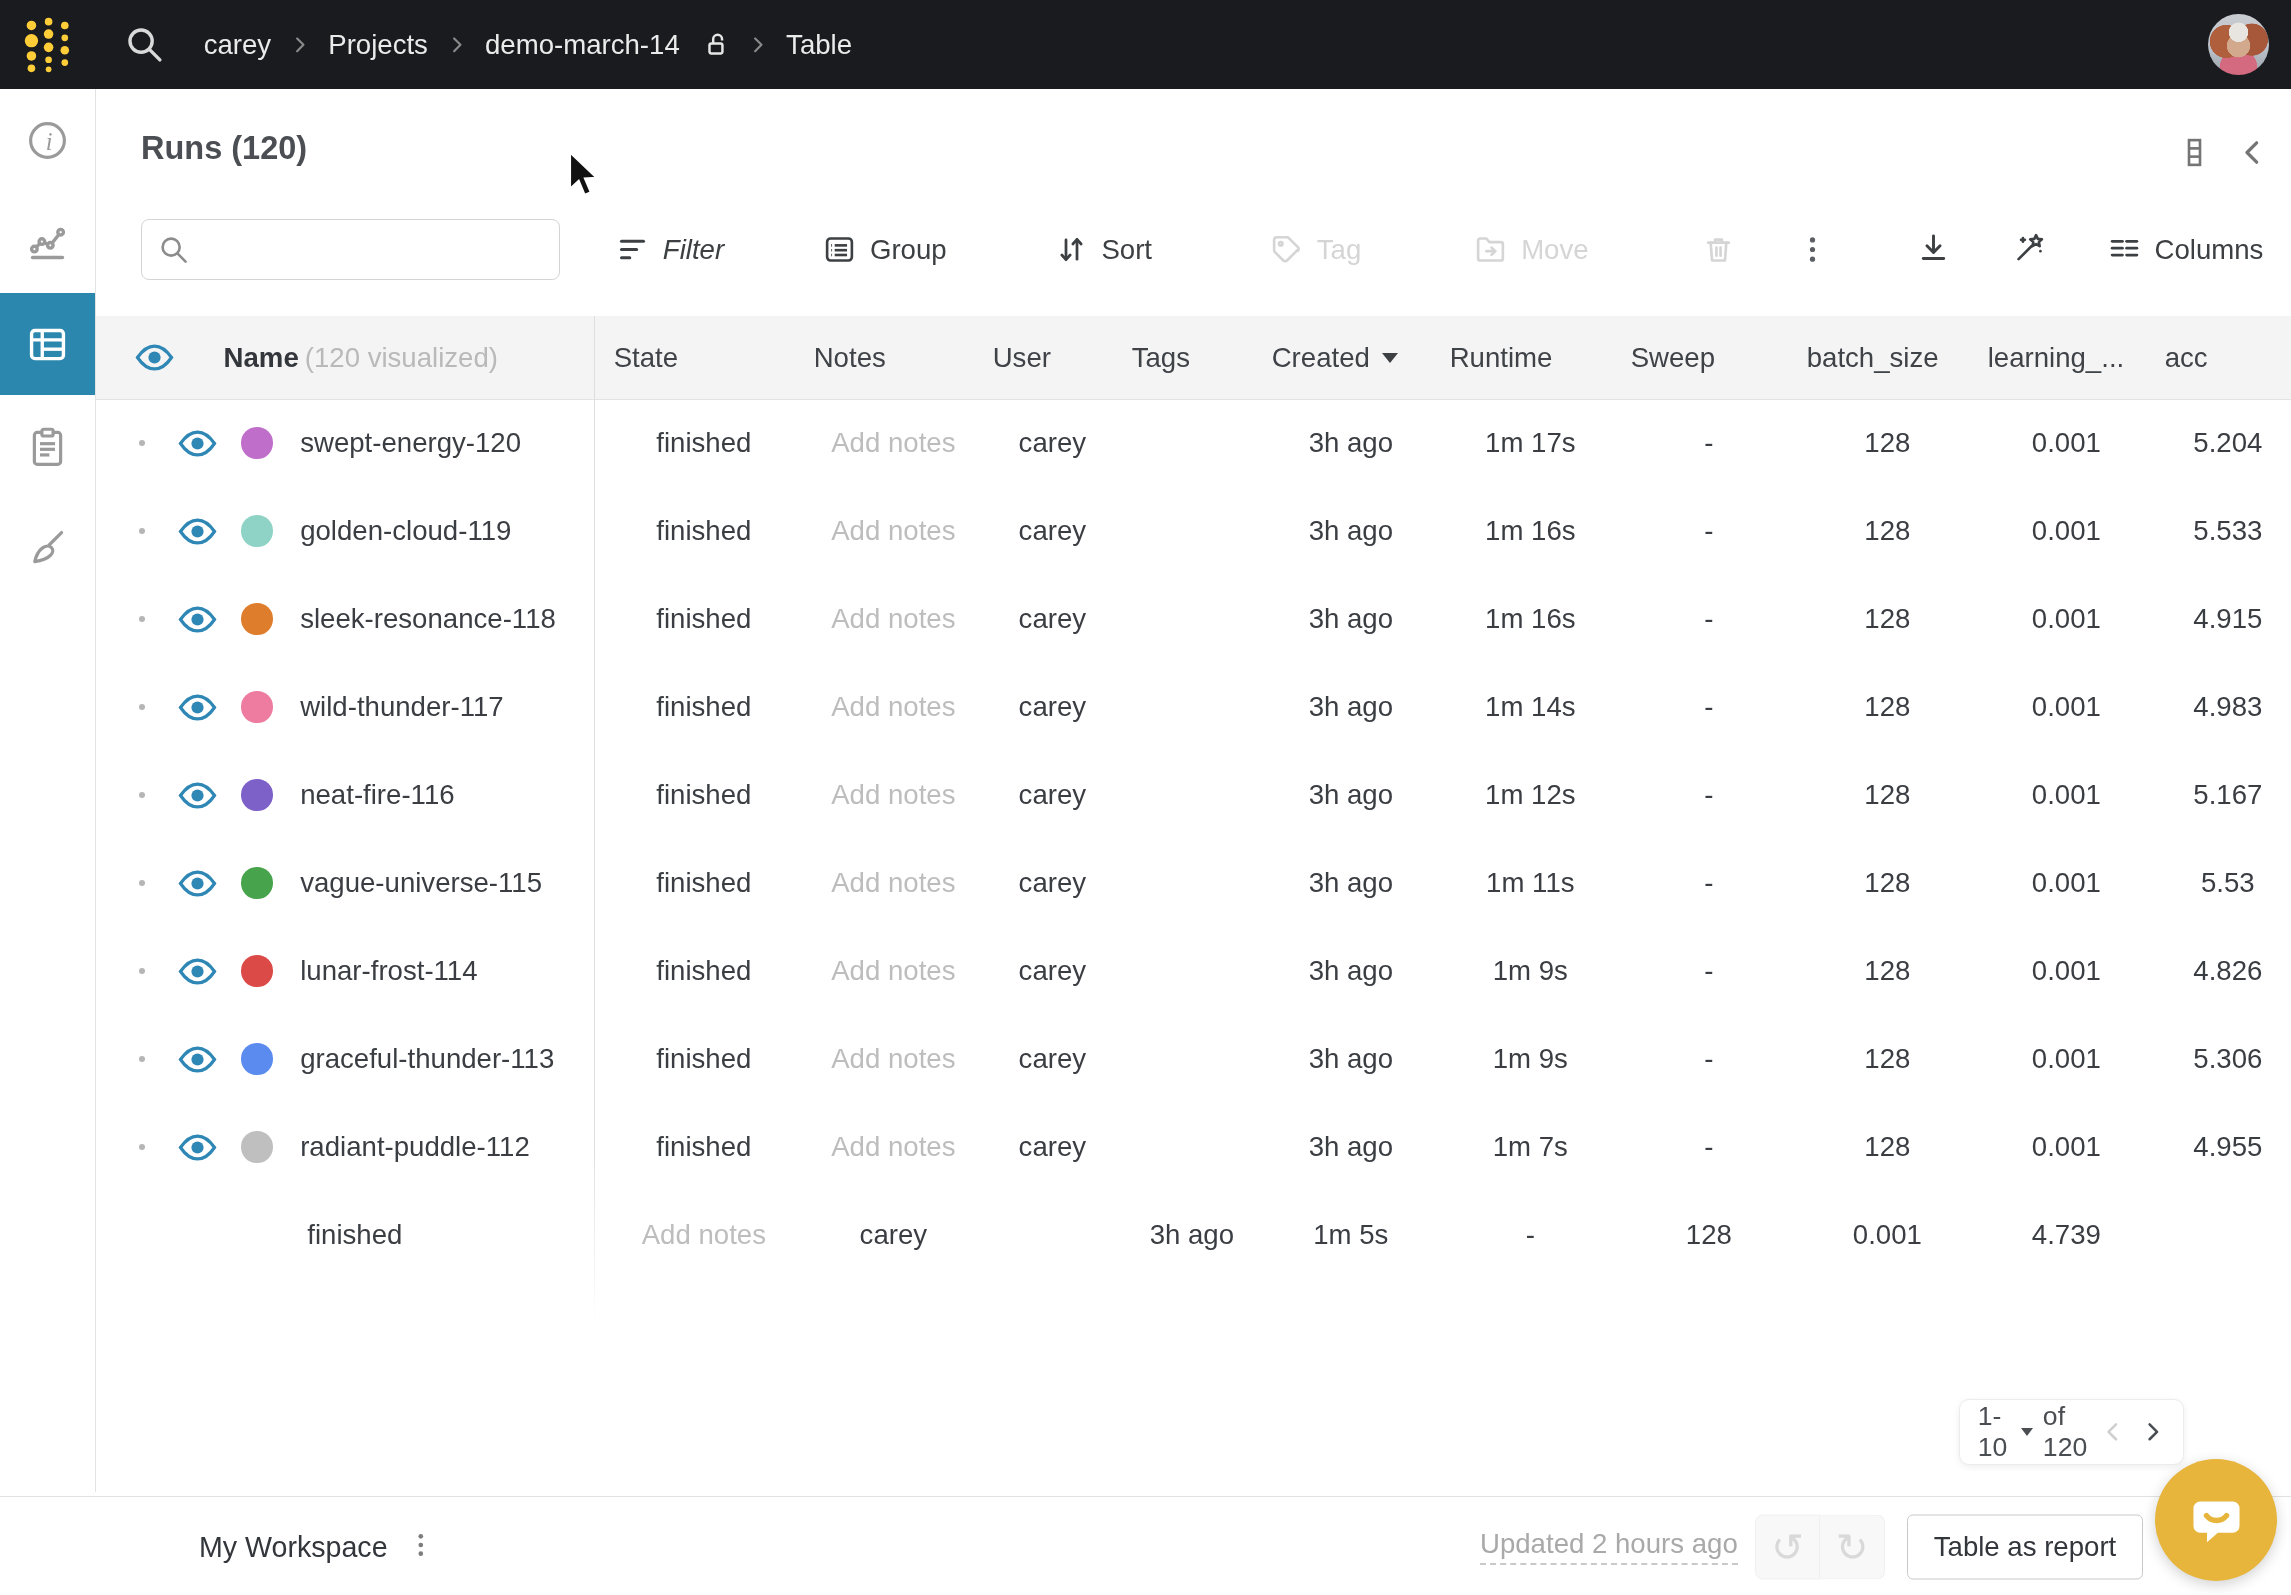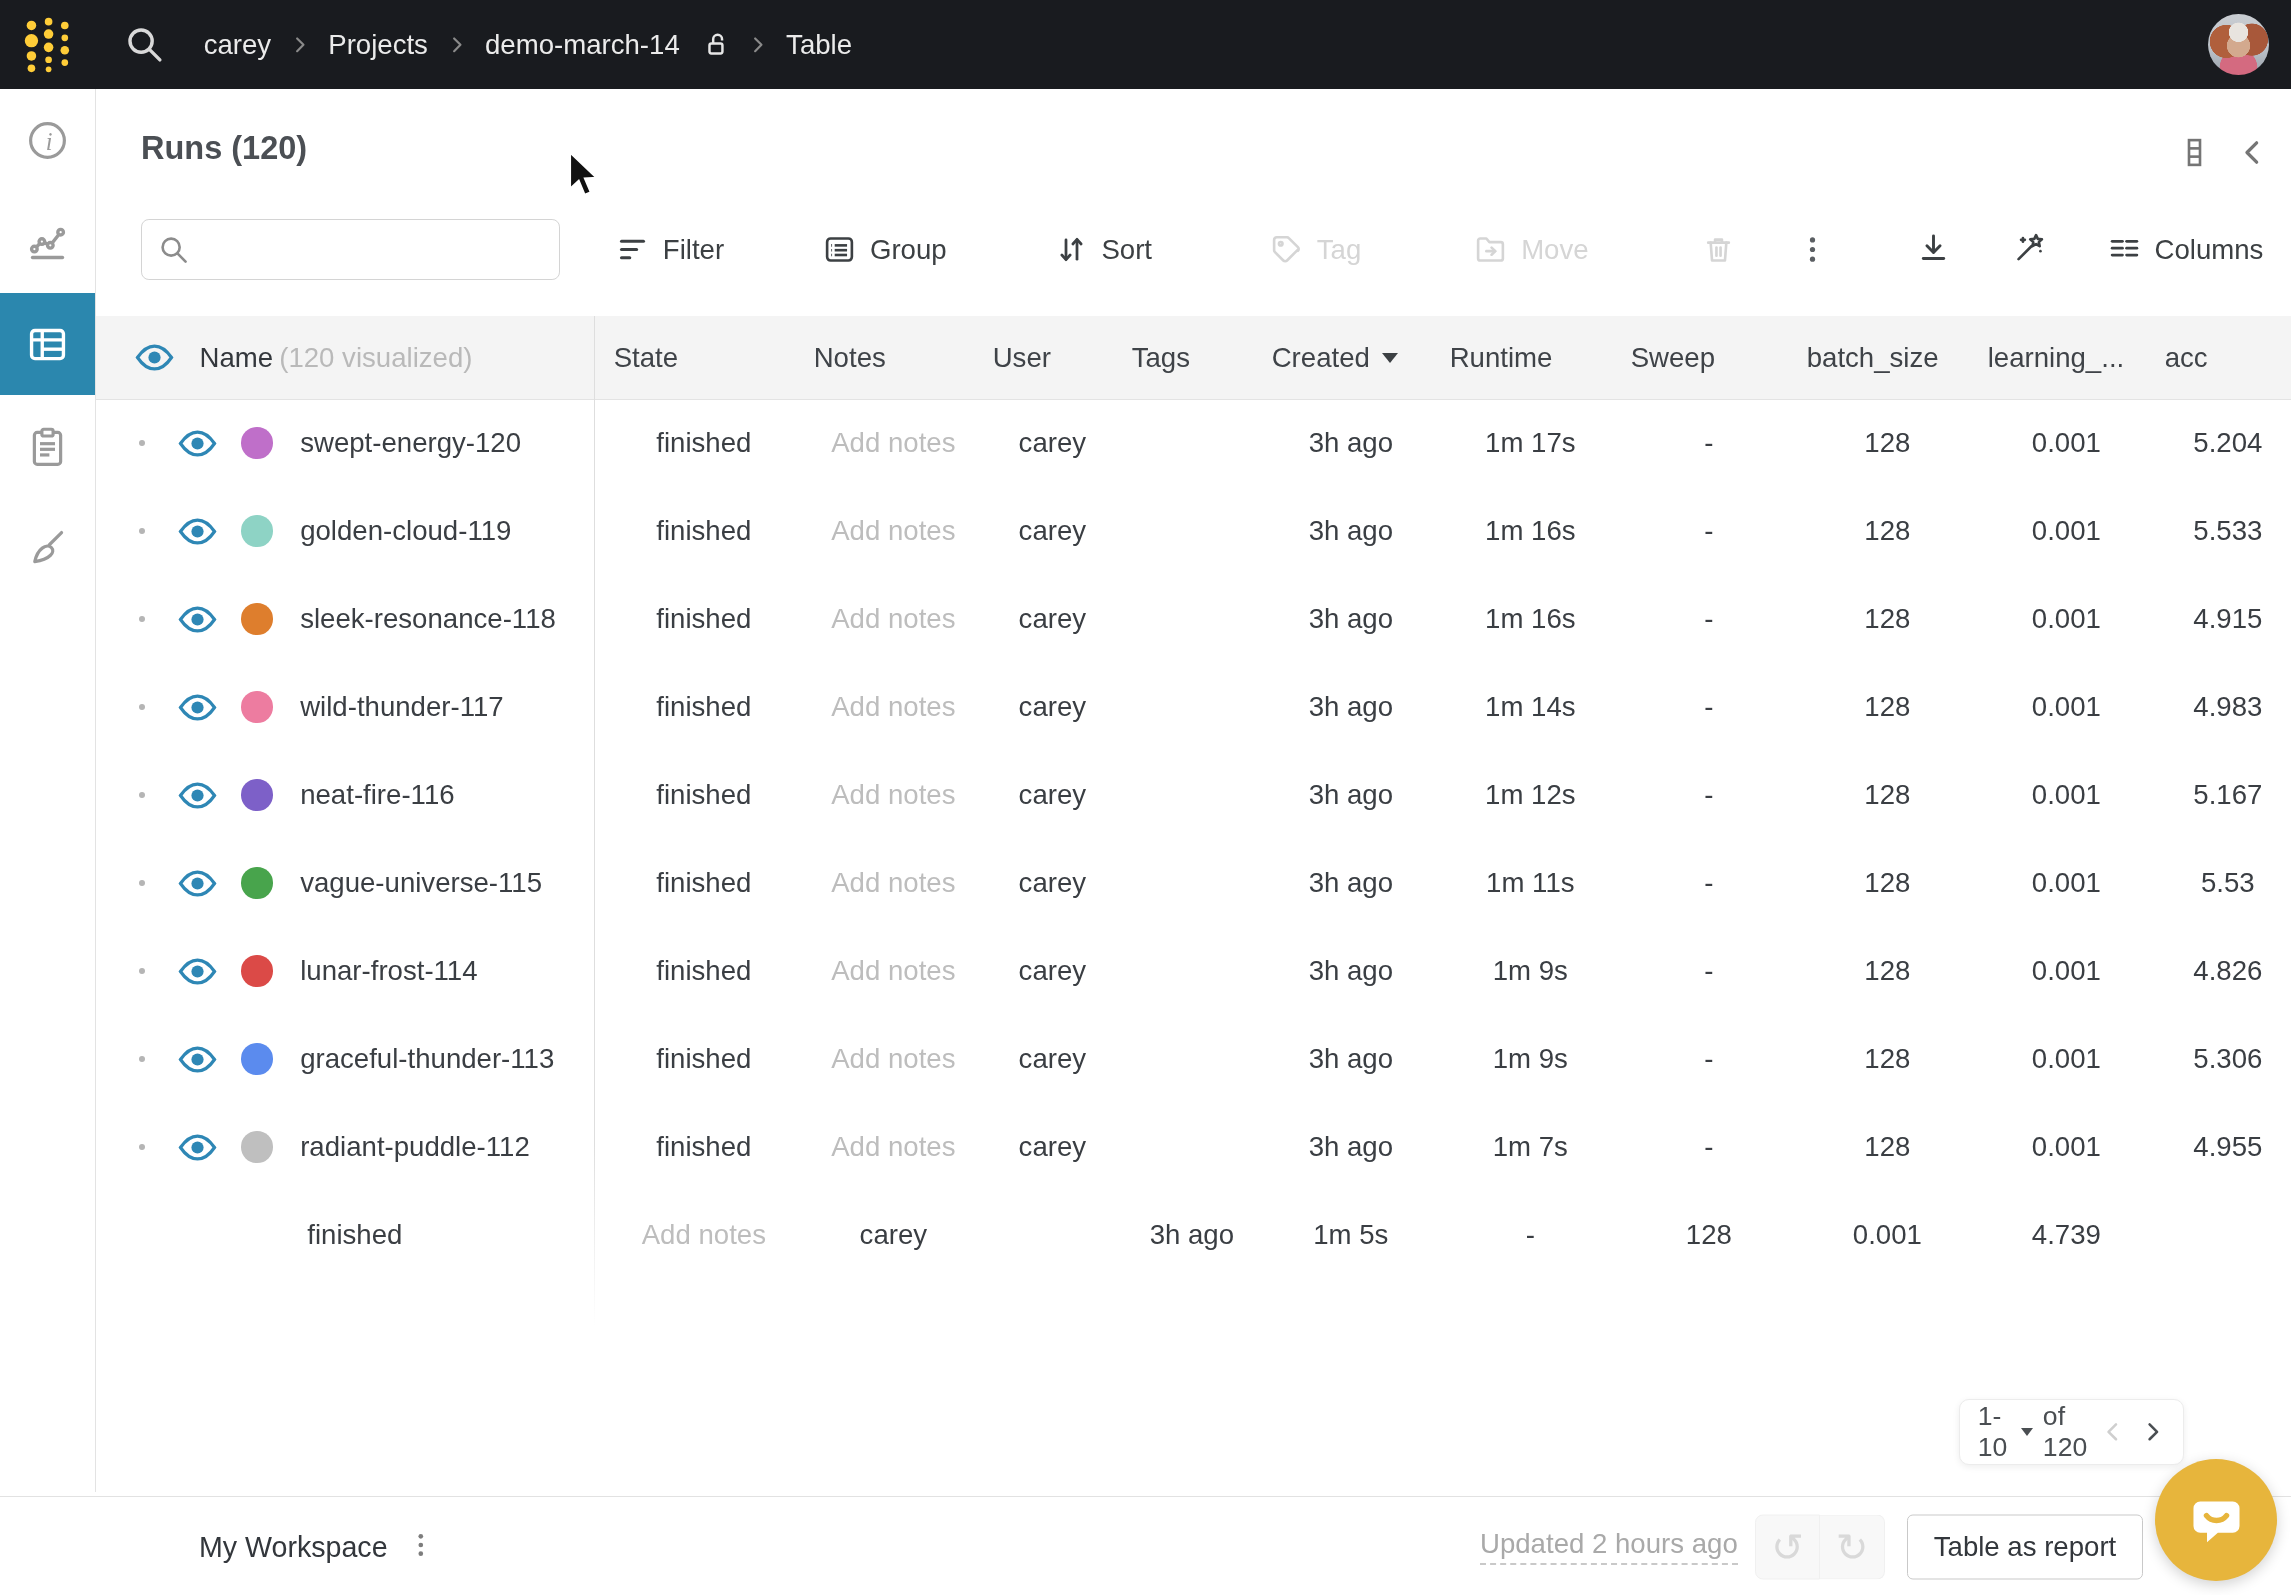--- a/index.html
+++ b/index.html
@@ -37,32 +37,32 @@
   .panel-controls svg { width:33px; height:33px; cursor:pointer; }
 
   
   .toolbar { position:absolute; left:45px; right:0; top:126px; height:69px; display:flex; align-items:center; }
   .searchbox { width:419px; height:61px; border:1px solid #d4d4d4; border-radius:7.9px; display:flex; align-items:center; padding-left:15.8px; background:#fff; }
   .searchbox svg { width:31.5px; height:31.5px; color:#8c8c8c; flex:0 0 auto; }
   .searchbox input { border:none; outline:none; flex:1; height:100%; font-size:26.6px; margin-left:11.8px; background:transparent; }
   .tbtn { display:flex; align-items:center; gap:13.8px; font-size:27.6px; color:#3c4043; cursor:pointer; white-space:nowrap; }
   .tbtn svg { width:33px; height:33px; }
   .tbtn.disabled { color:#d5d5d5; cursor:default; }
-  .ml-filter{ margin-left:56px; } .ml-group{ margin-left:99px; } .ml-sort{ margin-left:108px; }
+  .ml-filter{ margin-left:56px;font-style:italic; } .ml-group{ margin-left:99px; } .ml-sort{ margin-left:108px; }
   .ml-tag{ margin-left:118px; } .ml-move{ margin-left:113px; } .ml-trash{ margin-left:113px; } .ml-kebab{ margin-left:61px; }
   .right-tools { margin-left:auto; display:flex; align-items:center; gap:61px; margin-right:27.6px; }
   .icon-only { color:#3c4043; cursor:pointer; } .icon-only svg { width:35px; height:35px; }
 
   
   .grid-row { display:grid; grid-template-columns:498px 200px 179px 139px 140px 178px 181px 176px 181px 177px 1fr; align-items:center; }
   .thead { position:absolute; left:0; right:0; top:227px; height:84px; background:#f4f4f4; border-bottom:1px solid #e3e3e3; font-size:27.6px; color:#3f4348; }
   .th { padding-left:19.7px; cursor:pointer; display:flex; align-items:center; gap:9.9px; }
   .th-name { padding-left:37px; gap:0; }
   .th-name .eye { margin-right:23.6px; }
-  .name-strong { font-weight:normal; color:#33373c; }
+  .name-strong { font-weight:bold; color:#33373c;margin-left:24px; }
   .name-suffix { color:#b9b9b9; margin-left:6px; }
   .caret-down { width:0; height:0; border-left:8.9px solid transparent; border-right:8.9px solid transparent; border-top:10.8px solid #3c4043; display:inline-block; margin-left:2px; }
   .tbody { position:absolute; left:0; right:0; top:310px; }
   .run-row { height:88px; font-size:27.6px; color:#3a3e43;text-align:center; }
   .cell { padding-left:19.7px; white-space:nowrap; overflow:hidden; }
   .cell-name { display:flex; align-items:center; padding-left:43px; }
   .drag-handle { width:5.9px; height:5.9px; border-radius:50%; background:#b5b5b5; margin-right:31.5px; flex:0 0 auto; cursor:grab; }
   .eye { width:43px; height:43px; color:#2e87b5; flex:0 0 auto; cursor:pointer; }
   .run-dot { width:31.5px; height:31.5px; border-radius:50%; margin-left:21.7px; margin-right:27.6px; flex:0 0 auto; cursor:pointer; }
   .run-name { cursor:pointer; }

